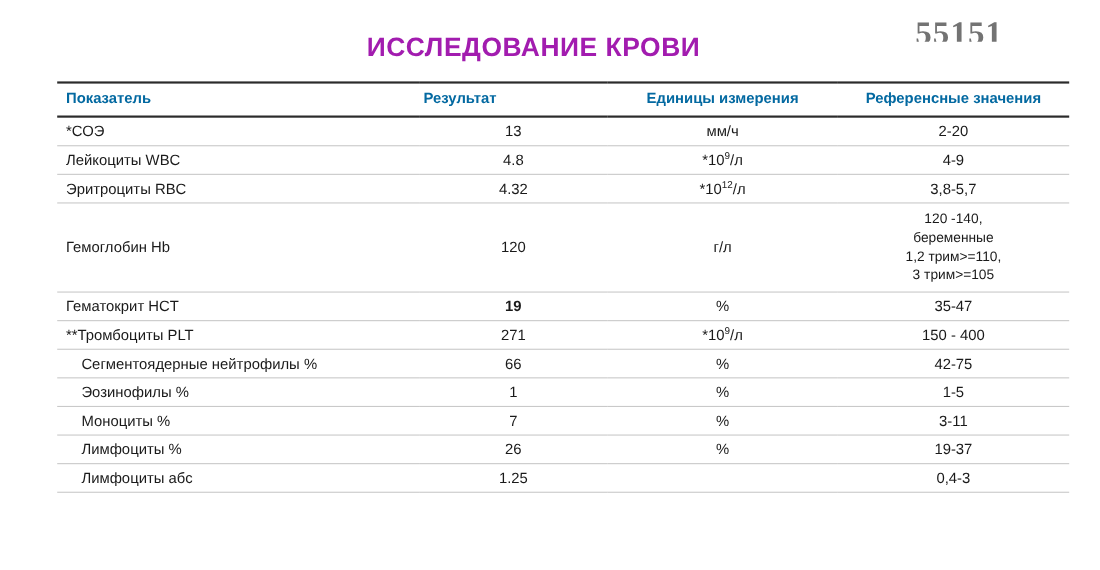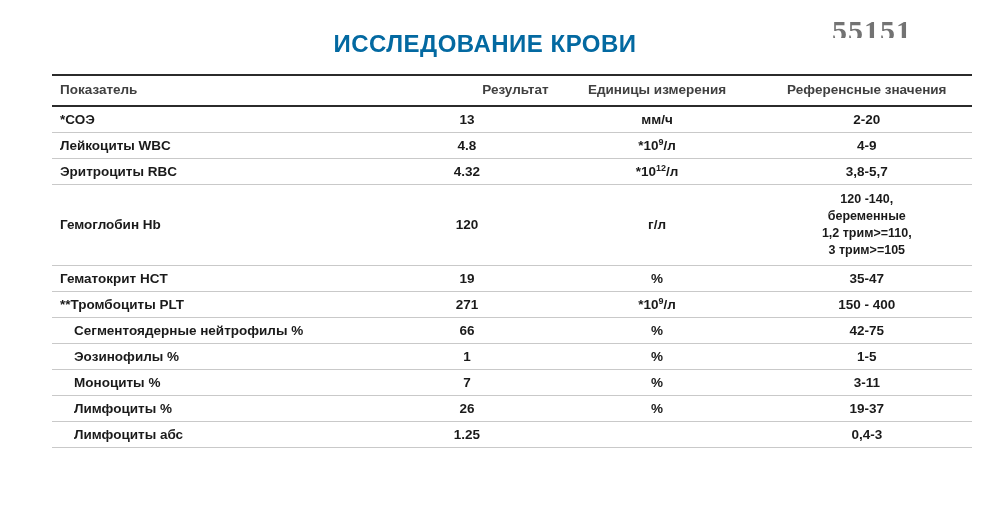--- a/index.html
+++ b/index.html
@@ -35,63 +35,62 @@
     height: 22px;
     line-height: 30px;
   }
   .doc-title {
     text-align: center;
     font-size: 24px;
     font-weight: bold;
     letter-spacing: 0.5px;
     margin: 30px 0 0 0;
     padding-right: 30px;
-    color: #0369a1;
+    color: #a21caf;
   }
   .biomaterial {
     margin: 26px 0 0 52px;
     font-size: 13.5px;
     color: #1a1a1a;
   }
   table.results {
     margin: 16px 0 0 52px;
     width: 920px;
     border-collapse: collapse;
     font-size: 13.5px;
   }
   table.results thead th {
     font-weight: bold;
     font-size: 13.5px;
     padding: 6px 4px 8px 4px;
     border-top: 2px solid #2b2b2b;
     border-bottom: 2px solid #2b2b2b;
-    color: #404040;
+    color: #0369a1;
   }
   table.results thead th.c-name {
     text-align: left;
     padding-left: 8px;
     width: 330px;
   }
   table.results thead th.c-res {
-    text-align: right;
+    text-align: left;
     width: 170px;
   }
   table.results thead th.c-unit {
     text-align: center;
     width: 210px;
   }
   table.results thead th.c-ref {
     width: 210px;
   }
   table.results tbody td {
     border-bottom: 1px solid #c9c9c9;
     padding: 5px 4px;
     vertical-align: middle;
     color: #1a1a1a;
-    font-weight: bold;
   }
   table.results tbody td.c-name {
     text-align: left;
     padding-left: 8px;
   }
   table.results tbody td.c-res,
   table.results tbody td.c-unit,
   table.results tbody td.c-ref {
     text-align: center;
   }

